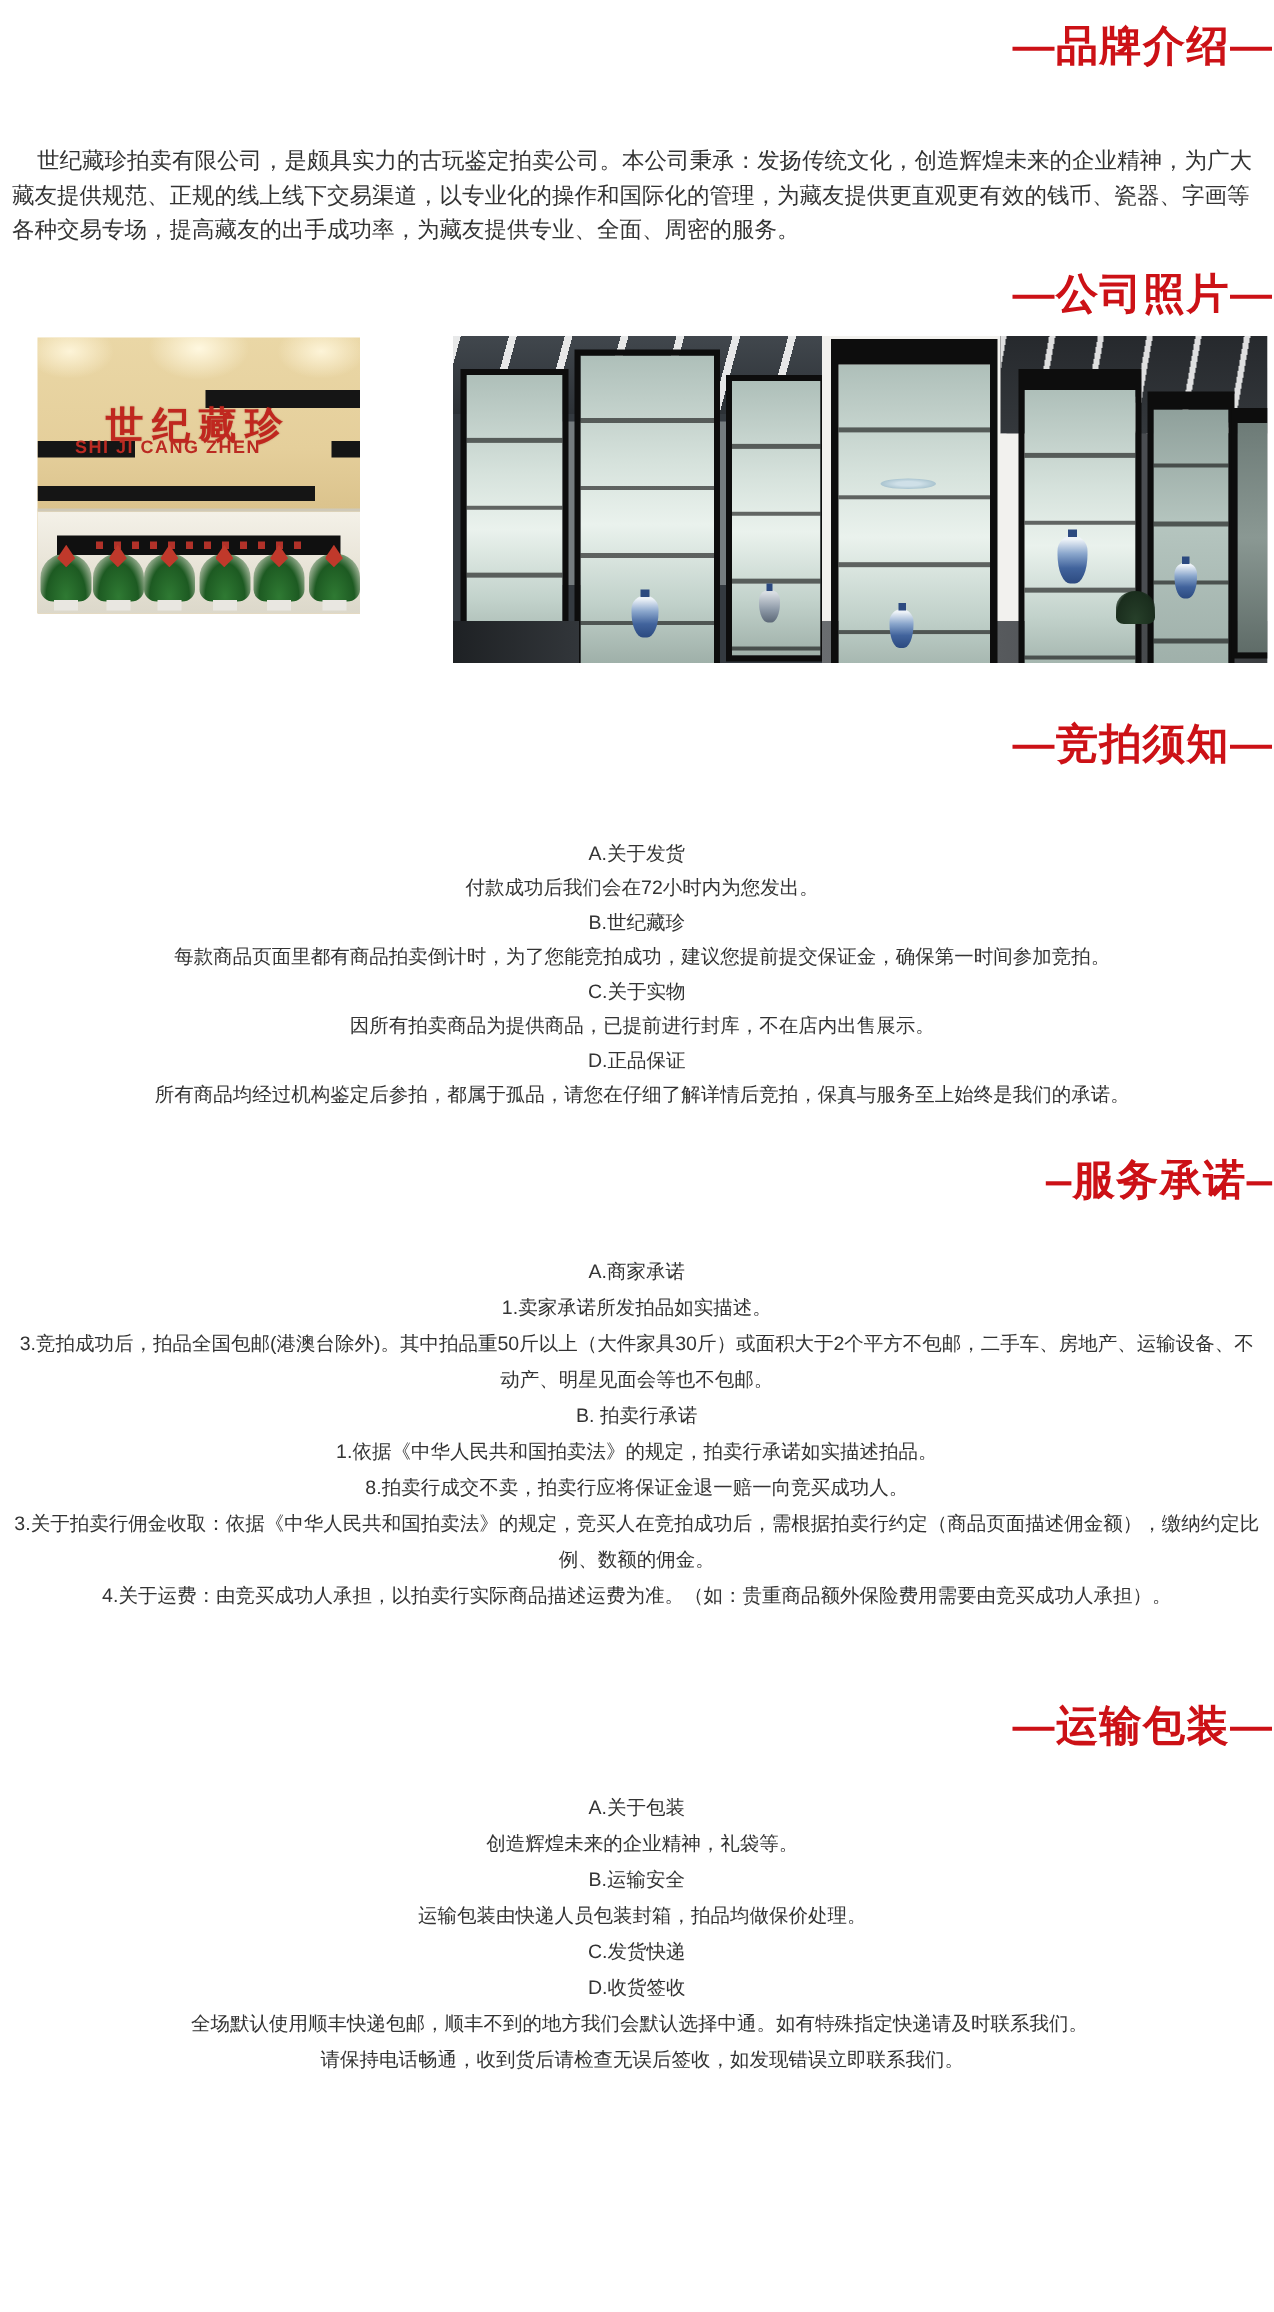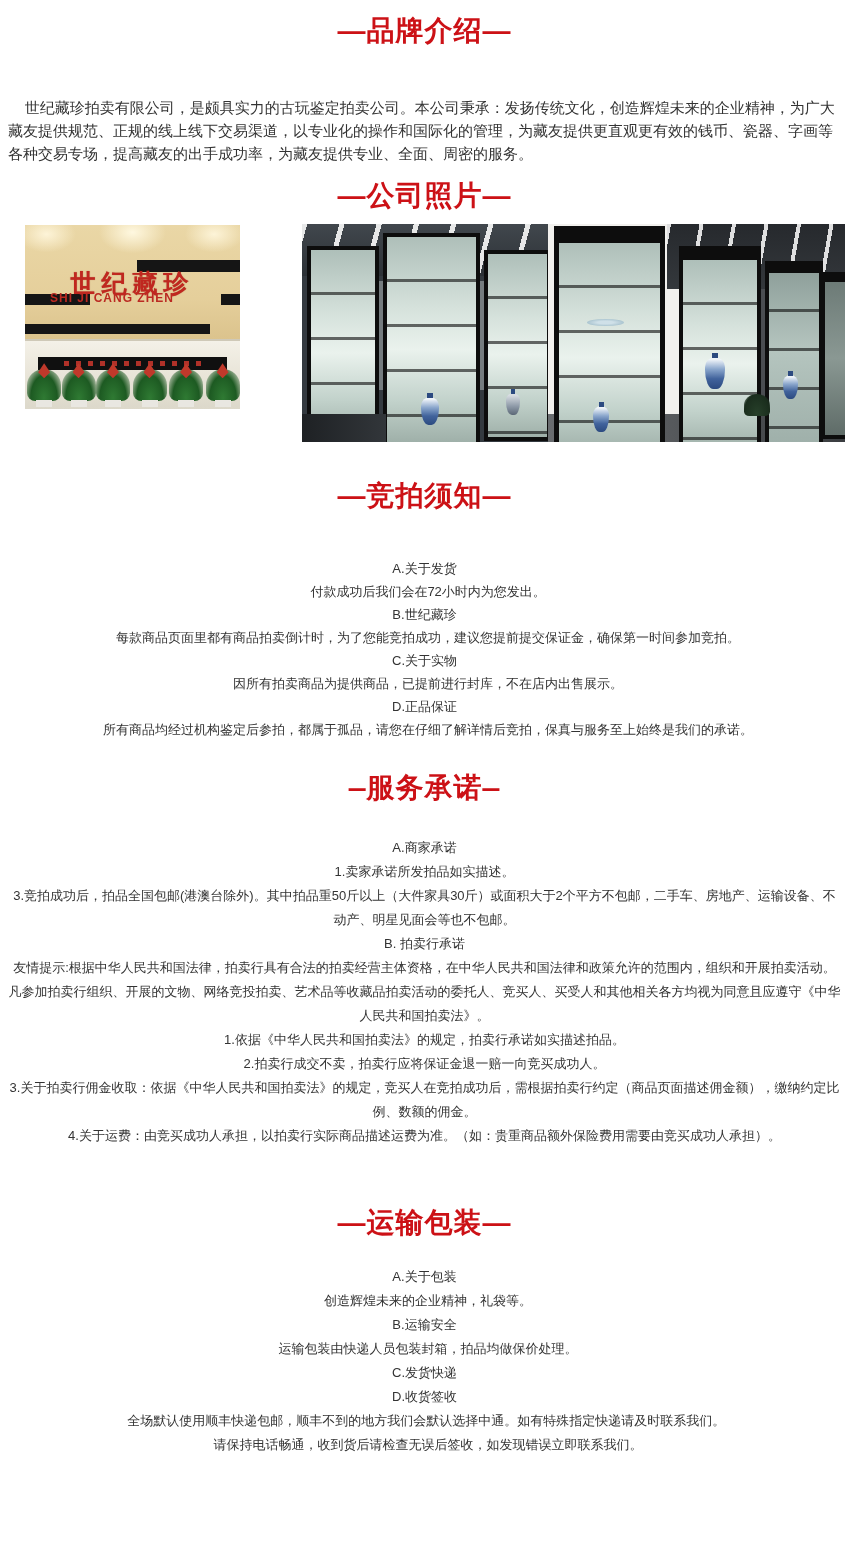--- a/index.html
+++ b/index.html
@@ -1,21 +1,21 @@
 <!DOCTYPE html>
 <html><head>
 <meta charset="utf-8">
 <style>
   html,body{margin:0;padding:0;background:#ffffff;}
   body{width:849px;min-height:1541px;font-family:"Liberation Sans","DejaVu Sans",sans-serif;color:#333333;}
   .page{width:849px;overflow:hidden;}
 
   
   .stitle{
-    margin:0;text-align:center;color:#cc1116;
+    margin:0;text-align:right;color:#cc1116;
     font-family:"Liberation Sans","DejaVu Sans",sans-serif;
     font-size:28px;line-height:35px;font-weight:bold;letter-spacing:1px;
   }
   .t-brand{margin-top:13px;}
   .t-photos{margin-top:13px;}
   .t-notice{margin-top:37px;}
   .t-service{margin-top:31px;font-family:Liberation Mono, monospace;}
   .t-shipping{margin-top:57px;}
 
   
@@ -222,23 +222,22 @@
     <div class="tline">  所有商品均经过机构鉴定后参拍，都属于孤品，请您在仔细了解详情后竞拍，保真与服务至上始终是我们的承诺。</div>
   </div>
 
   <h2 class="stitle t-service">—服务承诺—</h2>
 
   <div class="tlist service">
     <div class="tline">A.商家承诺</div>
     <div class="tline">1.卖家承诺所发拍品如实描述。</div>
     <div class="tline">3.竞拍成功后，拍品全国包邮(港澳台除外)。其中拍品重50斤以上（大件家具30斤）或面积大于2个平方不包邮，二手车、房地产、运输设备、不动产、明星见面会等也不包邮。</div>
     <div class="tline">B. 拍卖行承诺</div>
-    <div class="tline">友情提示:根据中华人民共和国法律，拍卖行具有合法的拍卖经营主体资格，在中华人民共和国法律和政策允许的范围内，组织和开展拍卖活动。凡参加拍卖行组织、开展的文物、网络竞投拍卖、艺术品等收藏品拍卖活动的委托人、竞买人、买受人和其他相关各方均视为同意且应遵守《中华人民共和国拍卖法》。</div>
     <div class="tline">1.依据《中华人民共和国拍卖法》的规定，拍卖行承诺如实描述拍品。</div>
-    <div class="tline">2.拍卖行成交不卖，拍卖行应将保证金退一赔一向竞买成功人。</div>
+    <div class="tline">8.拍卖行成交不卖，拍卖行应将保证金退一赔一向竞买成功人。</div>
     <div class="tline">3.关于拍卖行佣金收取：依据《中华人民共和国拍卖法》的规定，竞买人在竞拍成功后，需根据拍卖行约定（商品页面描述佣金额），缴纳约定比例、数额的佣金。</div>
     <div class="tline">4.关于运费：由竞买成功人承担，以拍卖行实际商品描述运费为准。（如：贵重商品额外保险费用需要由竞买成功人承担）。</div>
   </div>
 
   <h2 class="stitle t-shipping">—运输包装—</h2>
 
   <div class="tlist shipping">
     <div class="tline">A.关于包装</div>
     <div class="tline">  创造辉煌未来的企业精神，礼袋等。</div>
     <div class="tline">B.运输安全</div>

